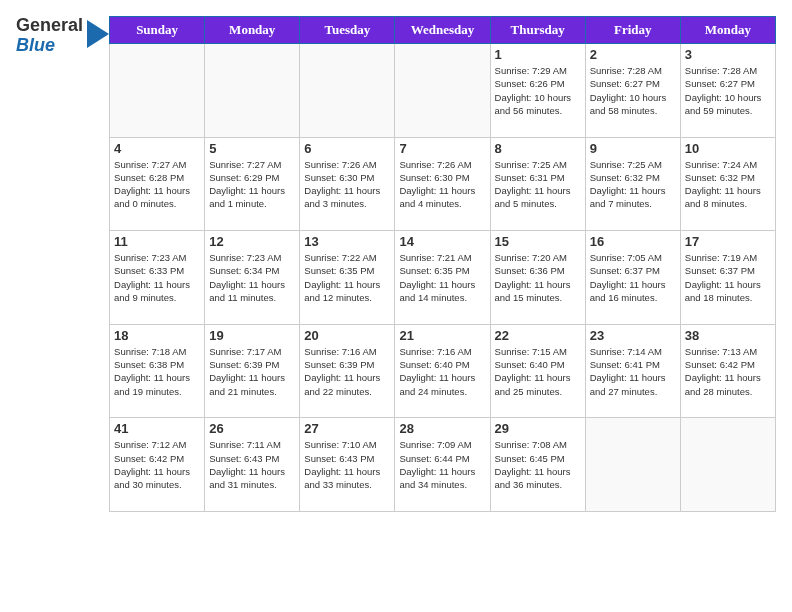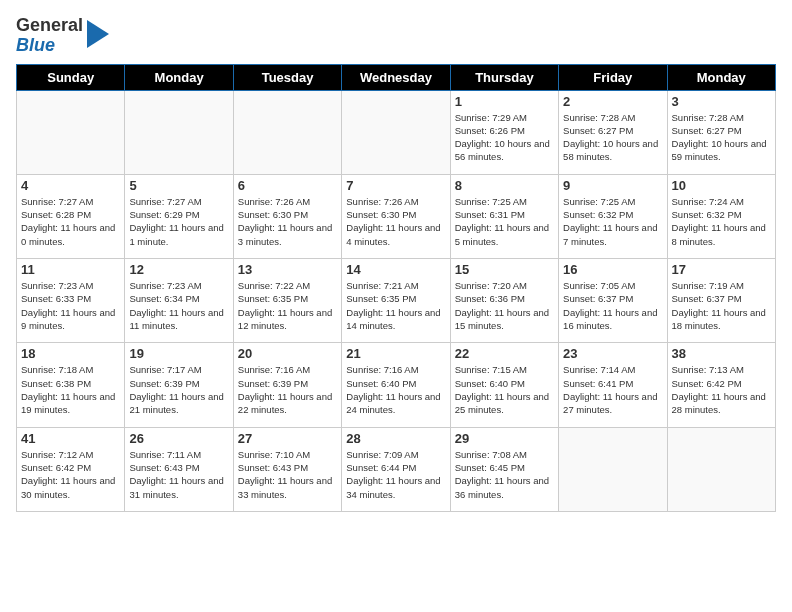--- a/index.html
+++ b/index.html
@@ -8,21 +8,21 @@
       background: #fff;
       width: 792px;
       height: 612px;
       overflow: hidden;
     }
     .page {
       width: 792px;
       height: 528px;
       padding: 16px;
       display: flex;
-      flex-direction: column;
+      flex-direction: row;
     }
     .header {
       display: flex;
       justify-content: space-between;
       align-items: flex-start;
       margin-bottom: 8px;
     }
     .logo {
       display: flex;
       align-items: center;
@@ -41,26 +41,27 @@
       color: #555;
     }
     .calendar {
       flex: 1;
       border: 1px solid #ccc;
       border-collapse: collapse;
       width: 100%;
       table-layout: fixed;
     }
     .calendar th {
-      background-color: #000000;
+      background-color: #6d28d9;
       color: #fff;
       text-align: center;
       padding: 5px 2px;
       font-size: 13px;
       border: 1px solid #1a6aad;
+      font-family: Liberation Serif, serif;
     }
     .calendar td {
       border: 1px solid #ccc;
       vertical-align: top;
       padding: 3px 4px;
       font-size: 10px;
       color: #333;
       height: 82px;
       width: calc(100% / 7);
     }

